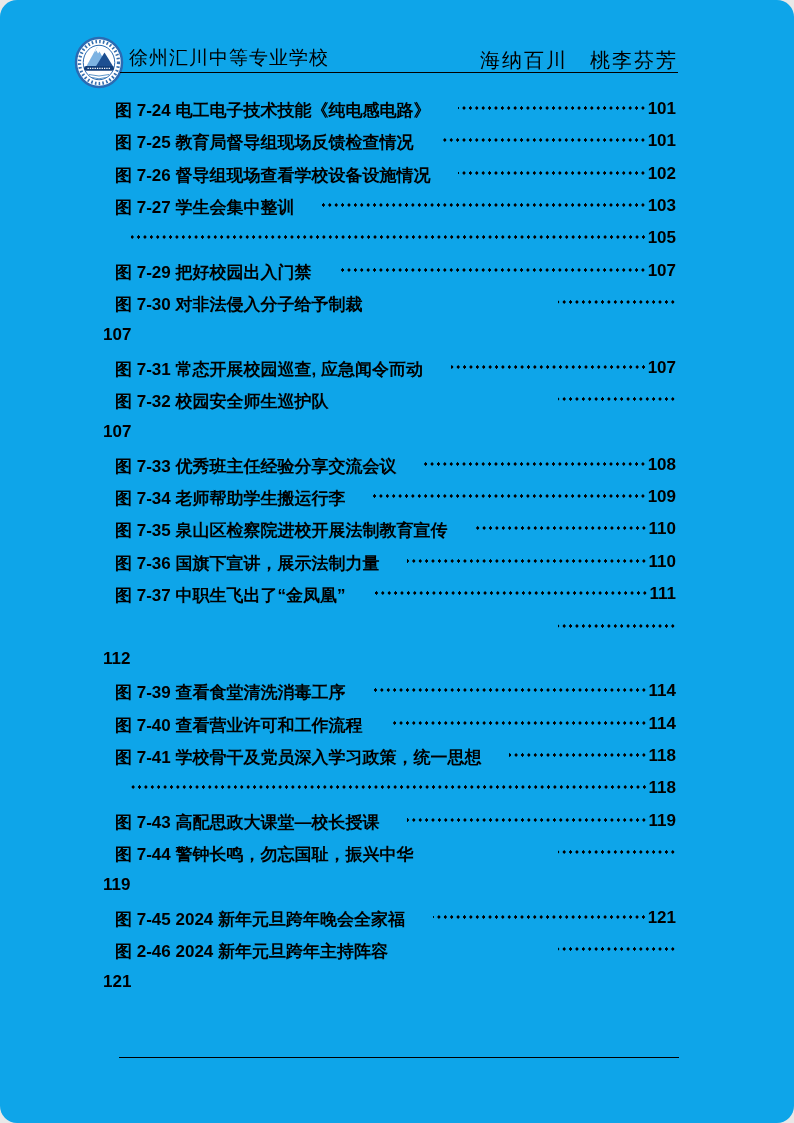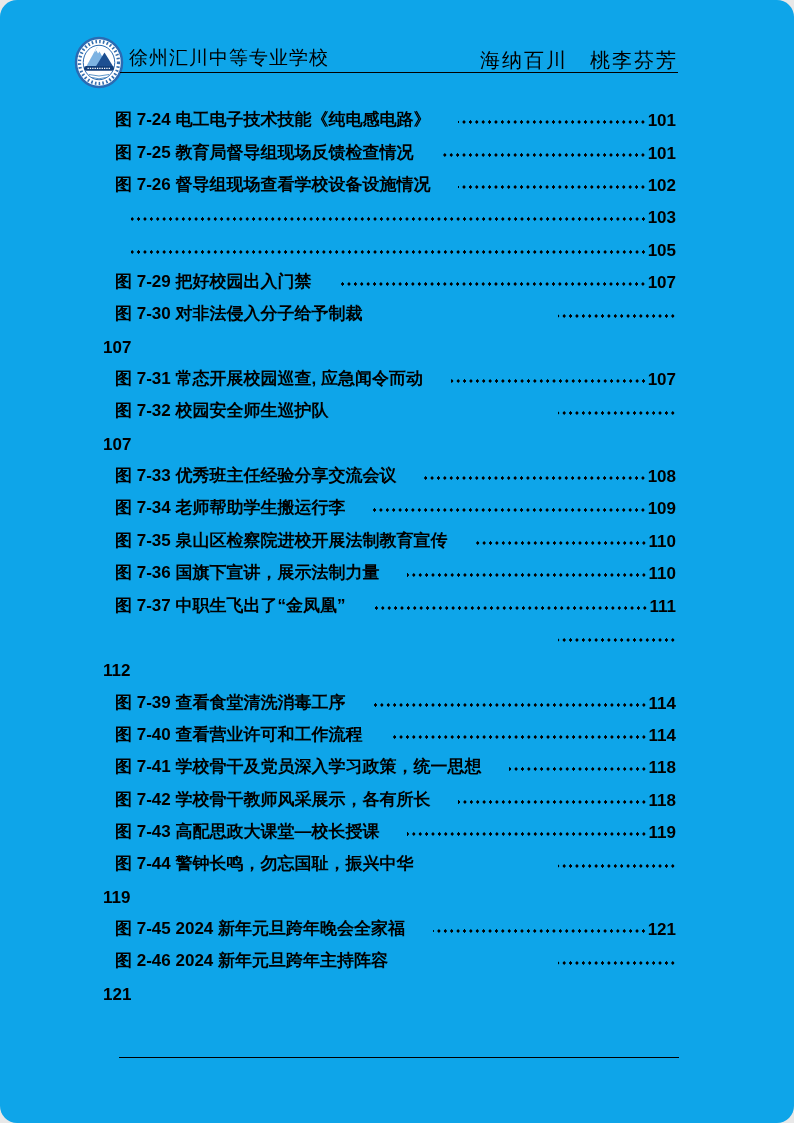--- a/index.html
+++ b/index.html
@@ -28,21 +28,21 @@
   }
   .header-line{
     position:absolute;left:120px;top:72px;width:558px;
     border-top:1.6px solid #000;height:0;
   }
   
   .toc{
     position:absolute;left:103px;top:99px;width:573px;
   }
   .toc-row{
-    display:flex;align-items:flex-end;
+    display:flex;align-items:flex-start;
     height:32.35px;
     font-size:17px;font-weight:600;
     white-space:nowrap;
   }
   .toc-label{padding-left:12px;}
   .leader{
     flex:1 1 auto;
     height:18px;
     margin-left:28px;
     background-image:radial-gradient(circle,#000 1.55px,transparent 1.75px);
@@ -95,20 +95,21 @@
         <span class="toc-label">图 7-25 教育局督导组现场反馈检查情况</span>
         <span class="leader"></span>
         <span class="toc-page">101</span>
       </div>
       <div class="toc-row">
         <span class="toc-label">图 7-26 督导组现场查看学校设备设施情况</span>
         <span class="leader"></span>
         <span class="toc-page">102</span>
       </div>
       <div class="toc-row">
+        <span class="toc-label">图 7-27 学生会集中整训</span>
         <span class="leader"></span>
         <span class="toc-page">103</span>
       </div>
       <div class="toc-row">
         <span class="leader"></span>
         <span class="toc-page">105</span>
       </div>
       <div class="toc-row">
         <span class="toc-label">图 7-29 把好校园出入门禁</span>
         <span class="leader"></span>
@@ -173,21 +174,20 @@
         <span class="toc-label">图 7-40 查看营业许可和工作流程</span>
         <span class="leader"></span>
         <span class="toc-page">114</span>
       </div>
       <div class="toc-row">
         <span class="toc-label">图 7-41 学校骨干及党员深入学习政策，统一思想</span>
         <span class="leader"></span>
         <span class="toc-page">118</span>
       </div>
       <div class="toc-row">
-        <span class="toc-label">图 7-42 学校骨干教师风采展示，各有所长</span>
         <span class="leader"></span>
         <span class="toc-page">118</span>
       </div>
       <div class="toc-row">
         <span class="toc-label">图 7-43 高配思政大课堂—校长授课</span>
         <span class="leader"></span>
         <span class="toc-page">119</span>
       </div>
       <div class="toc-row">
         <span class="toc-label">图 7-44 警钟长鸣，勿忘国耻，振兴中华</span>

